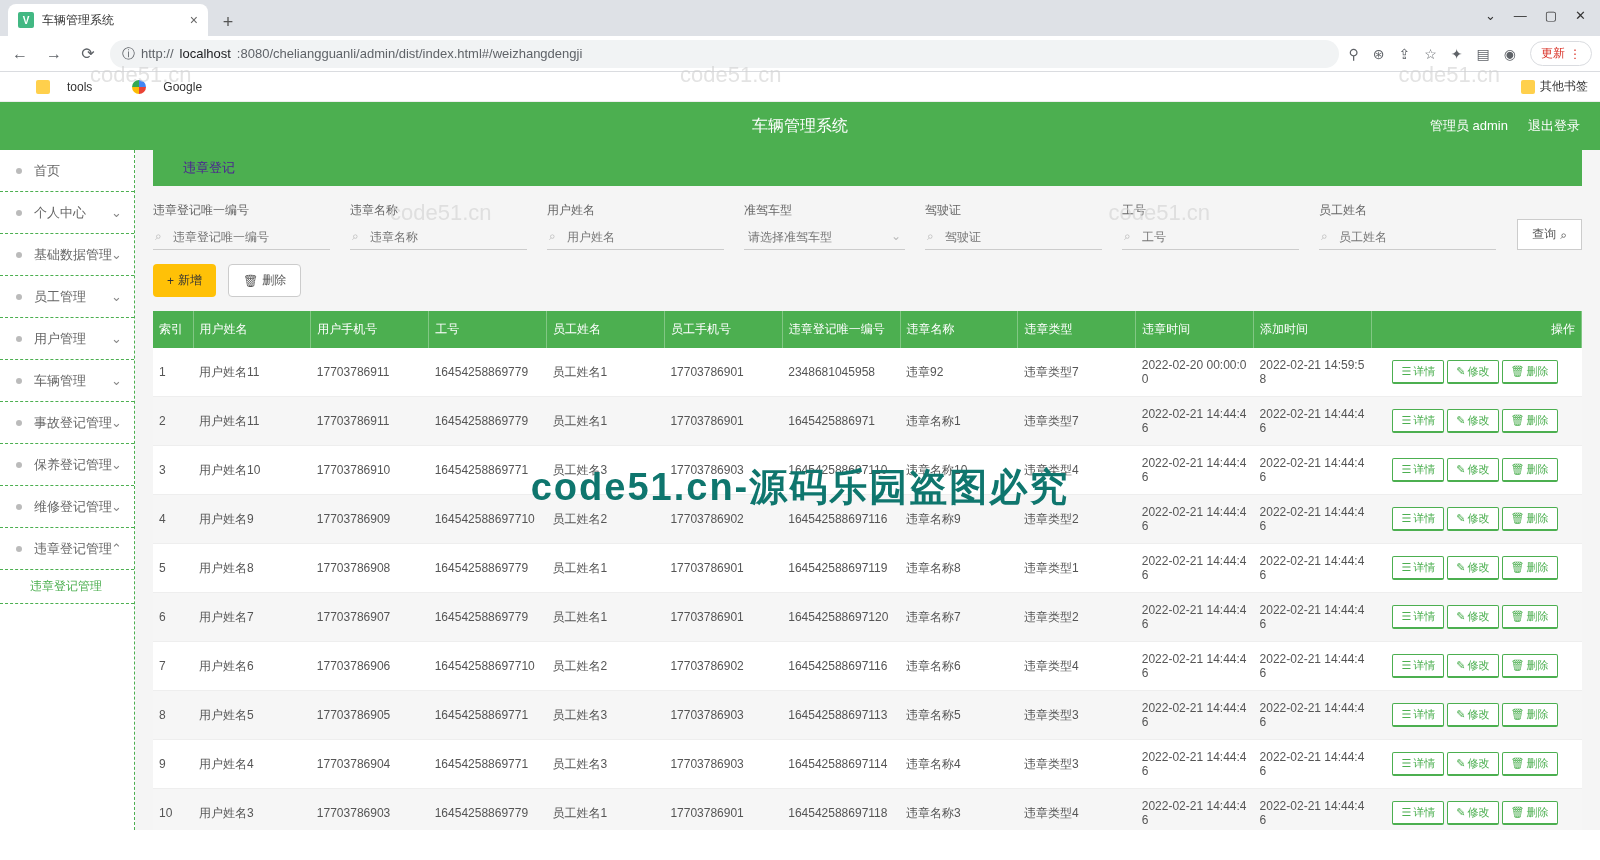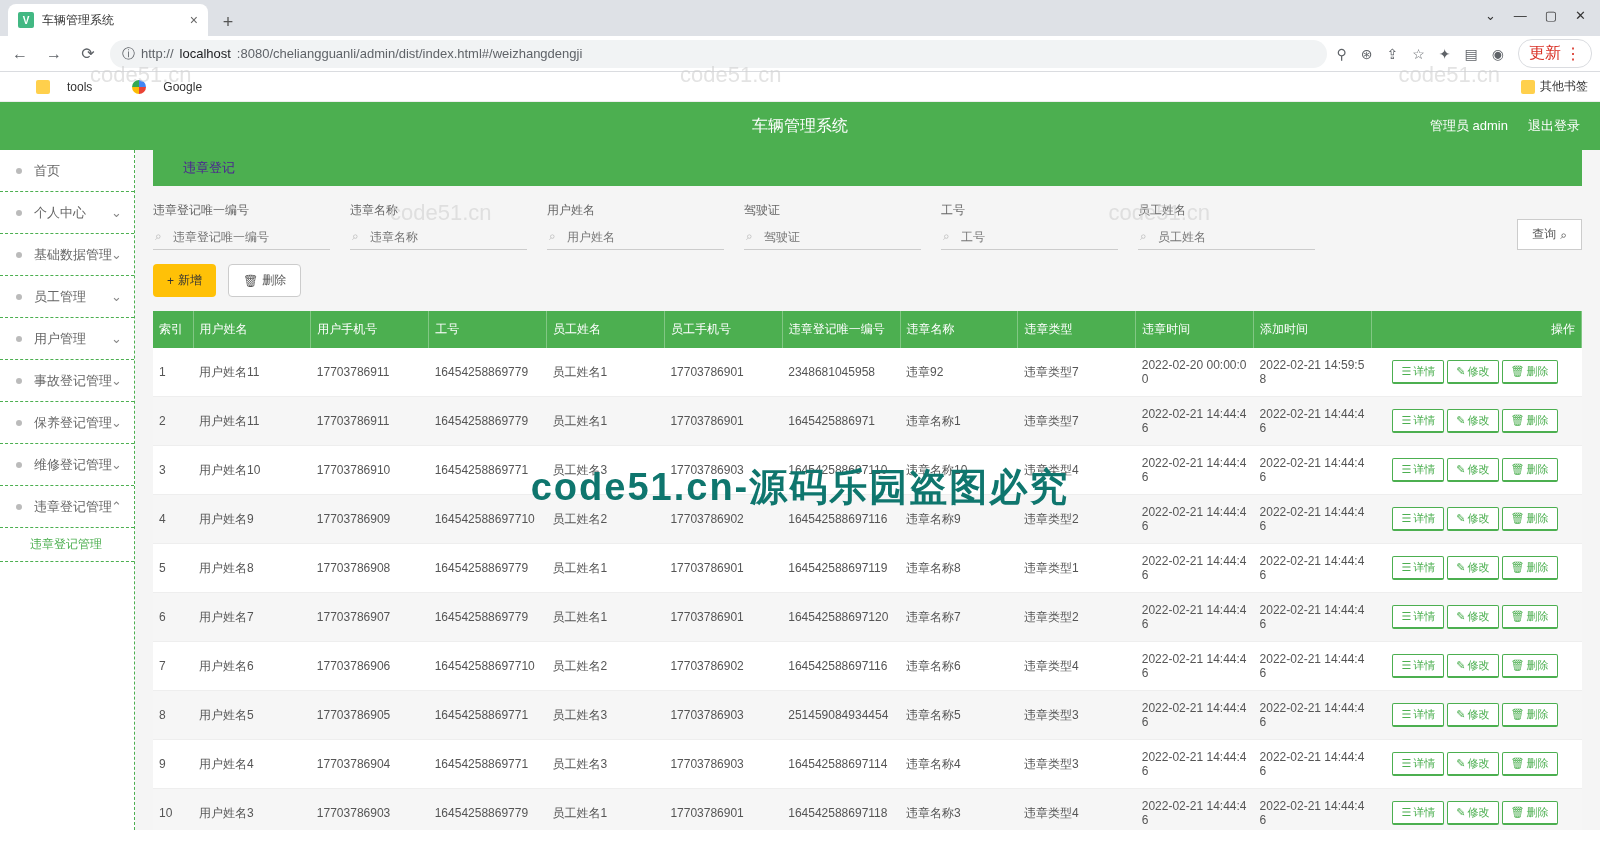--- a/index.html
+++ b/index.html
@@ -13,21 +13,21 @@
 .tab-close { color:#666; cursor:pointer; font-size:14px;}
 .new-tab { width:28px;height:28px;display:flex;align-items:center;justify-content:center;color:#555;font-size:18px;margin-left:6px; }
 .win-controls { margin-left:auto; display:flex; gap:18px; padding:0 14px 6px 0; color:#333; align-self:center;}
 .win-controls span{font-size:13px;}
 
 .browser-toolbar { height:36px; background:#fff; display:flex; align-items:center; padding:0 8px; gap:10px; border-bottom:1px solid #dadce0; }
 .nav-btn { width:24px;height:24px;display:flex;align-items:center;justify-content:center;color:#5f6368;font-size:16px;}
 .url-bar { flex:1; height:28px; background:#f1f3f4; border-radius:14px; display:flex; align-items:center; padding:0 12px; font-size:13px; color:#5f6368; gap:6px;}
 .url-bar .full{color:#202124;}
 .toolbar-icons { display:flex; gap:14px; align-items:center; color:#5f6368; font-size:14px;}
-.update-btn { border:1px solid #dadce0; border-radius:14px; padding:3px 10px; color:#d93025; font-size:16px; display:flex; align-items:center; gap:4px;}
+.update-btn { border:1px solid #dadce0; border-radius:14px; padding:3px 10px; color:#d93025; font-size:12px; display:flex; align-items:center; gap:4px;}
 
 .bookmarks-bar { height:30px; background:#fff; display:flex; align-items:center; padding:0 12px; gap:16px; border-bottom:1px solid #eee; font-size:12px; color:#333;}
 .bookmark { display:flex; align-items:center; gap:17px;margin-left:24px;}
 .bm-icon { width:14px;height:14px;background:#ffd04c;border-radius:2px;}
 .g-icon{width:14px;height:14px;border-radius:50%;background:conic-gradient(#4285f4 0 25%,#ea4335 0 50%,#fbbc05 0 75%,#34a853 0);}
 .other-bm{margin-left:auto;display:flex;align-items:center;gap:5px;}
 
 
 .app-header { height:48px; background:#4caf50; color:#fff; display:flex; align-items:center; justify-content:center; font-size:16px; position:relative; }
 .header-right { position:absolute; right:20px; display:flex; gap:20px; font-size:13px;}
@@ -156,20 +156,24 @@
       <div class="menu-item has-sub">
         <span class="mi-dot"></span>
         <span>员工管理</span>
       </div>
       <div class="menu-item has-sub">
         <span class="mi-dot"></span>
         <span>用户管理</span>
       </div>
       <div class="menu-item has-sub">
         <span class="mi-dot"></span>
+        <span>车辆管理</span>
+      </div>
+      <div class="menu-item has-sub">
+        <span class="mi-dot"></span>
         <span>事故登记管理</span>
       </div>
       <div class="menu-item has-sub">
         <span class="mi-dot"></span>
         <span>保养登记管理</span>
       </div>
       <div class="menu-item has-sub">
         <span class="mi-dot"></span>
         <span>维修登记管理</span>
       </div>
@@ -190,20 +194,24 @@
           <span class="filter-label">违章登记唯一编号</span>
           <div class="filter-wrap"><input class="filter-input" placeholder="违章登记唯一编号" style=""></div>
         </div>
       <div class="filter-item">
           <span class="filter-label">违章名称</span>
           <div class="filter-wrap"><input class="filter-input" placeholder="违章名称" style=""></div>
         </div>
       <div class="filter-item">
           <span class="filter-label">用户姓名</span>
           <div class="filter-wrap"><input class="filter-input" placeholder="用户姓名" style=""></div>
+        </div>
+      <div class="filter-item">
+          <span class="filter-label">准驾车型</span>
+          <div class="filter-wrap select-wrap"><input class="filter-input" placeholder="请选择准驾车型" style=""></div>
         </div>
       <div class="filter-item">
           <span class="filter-label">驾驶证</span>
           <div class="filter-wrap"><input class="filter-input" placeholder="驾驶证" style=""></div>
         </div>
       <div class="filter-item">
           <span class="filter-label">工号</span>
           <div class="filter-wrap"><input class="filter-input" placeholder="工号" style=""></div>
         </div>
       <div class="filter-item">
@@ -343,21 +351,21 @@
             <td>2022-02-21 14:44:46</td>
             <td class="col-op"><button class="op-btn"><span>☰</span>详情</button><button class="op-btn"><span>✎</span>修改</button><button class="op-btn"><span>🗑</span>删除</button></td>
           </tr>
           <tr>
             <td class="col-idx">8</td>
             <td>用户姓名5</td>
             <td>17703786905</td>
             <td>16454258869771</td>
             <td>员工姓名3</td>
             <td>17703786903</td>
-            <td>251459084934454</td>
+            <td>164542588697113</td>
             <td>违章名称5</td>
             <td>违章类型3</td>
             <td>2022-02-21 14:44:46</td>
             <td>2022-02-21 14:44:46</td>
             <td class="col-op"><button class="op-btn"><span>☰</span>详情</button><button class="op-btn"><span>✎</span>修改</button><button class="op-btn"><span>🗑</span>删除</button></td>
           </tr>
           <tr>
             <td class="col-idx">9</td>
             <td>用户姓名4</td>
             <td>17703786904</td>

